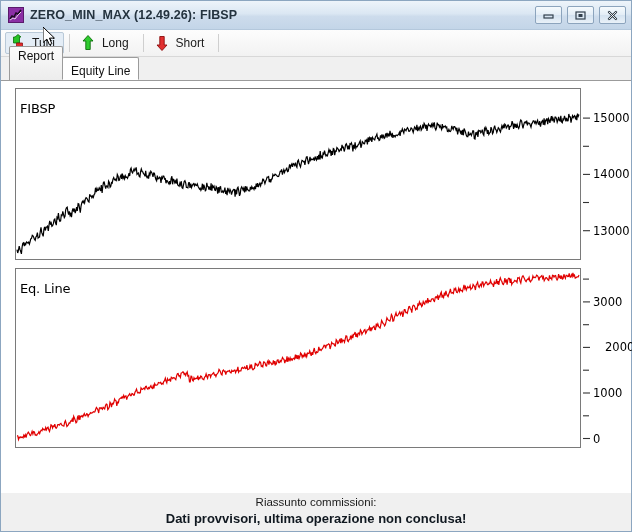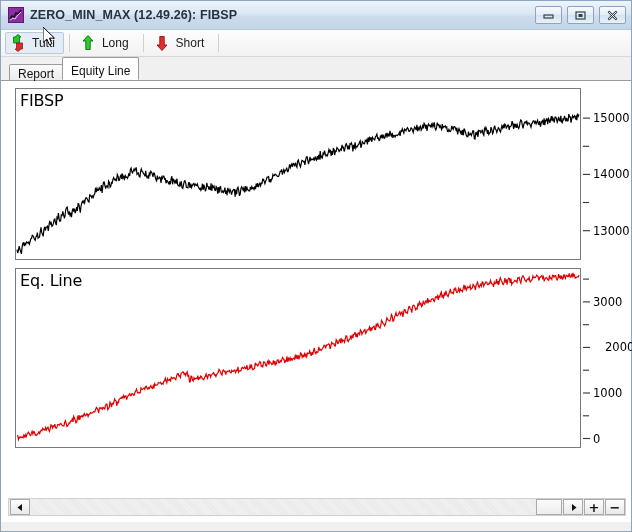--- a/index.html
+++ b/index.html
@@ -102,21 +102,21 @@
     font-size: 12px;
     color: #111;
     padding: 2px 8px 3px 8px;
     border: 1px solid #9b9b9b;
     border-bottom: none;
     background: linear-gradient(to bottom,#fbfbfb,#ececec);
     margin-right: -1px;
     border-radius: 2px 2px 0 0;
     position: relative;
     box-sizing: border-box;
-    height: 16px;
+    height: 34px;
     line-height: 15px;
     white-space: nowrap;
   }
   .tab.active {
     background: #ffffff;
     height: 23px;
     line-height: 17px;
     z-index: 3;
     border-bottom: 1px solid #ffffff;
     padding-top: 5px;
@@ -143,22 +143,22 @@
     width: 566px;
     background: #ffffff;
     border: 1px solid #7a7a7a;
     box-sizing: border-box;
     overflow: hidden;
   }
   #panel-price { top: 0px; height: 172px; }
   #panel-equity { top: 180px; height: 180px; }
   .panel-label {
     position: absolute;
-    left: 4px; top: 2px;
-    font-size: 16px;
+    left: 4px; top: 12px;
+    font-size: 13px;
     color: #000;
     z-index: 2;
     font-family: "DejaVu Sans", sans-serif;
     letter-spacing: -0.2px;
   }
   .panel svg { display: block; }
 
   .axis {
     position: absolute;
     width: 52px;
@@ -373,20 +373,24 @@
       </div>
       <div class="sb-btn">
         <span class="sb-sign">+</span>
       </div>
       <div class="sb-btn">
         <span class="sb-sign">−</span>
       </div>
     </div>
   </div>
 
+  <div class="footer">
+    <div class="footer-line1">Riassunto commissioni:</div>
+    <div class="footer-line2">Dati provvisori, ultima operazione non conclusa!</div>
+  </div>
 
   <div class="cursor">
     <svg width="16" height="22" viewBox="0 0 16 22">
       <polygon points="0,0 0,15.5 3.9,12.1 6.4,17.8 8.9,16.7 6.4,11.2 11.4,11" fill="#ffffff" stroke="#000000" stroke-width="1"></polygon>
     </svg>
   </div>
 
 </div>
 
 </body></html>

